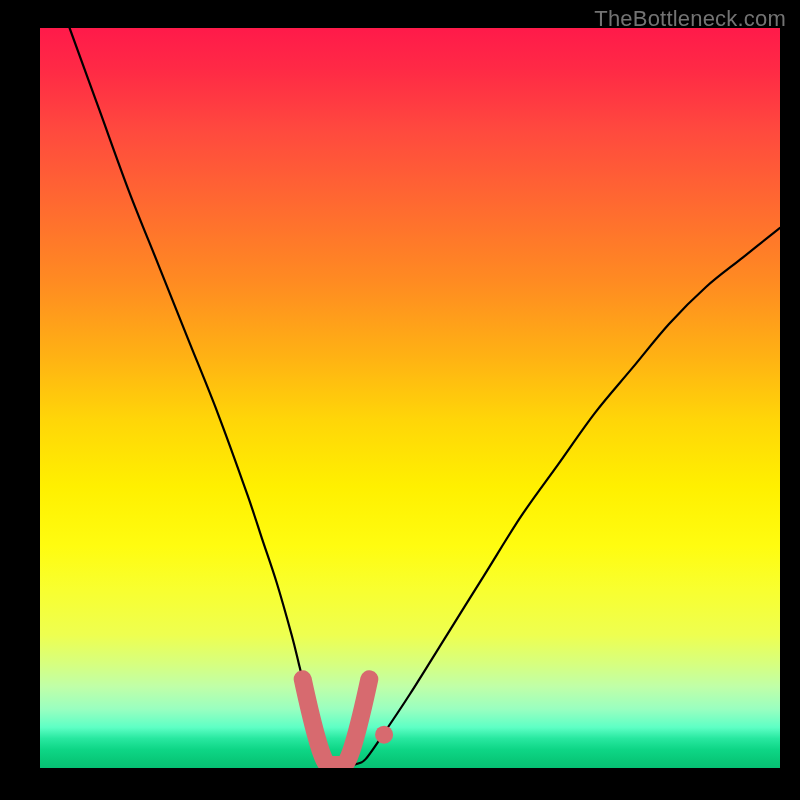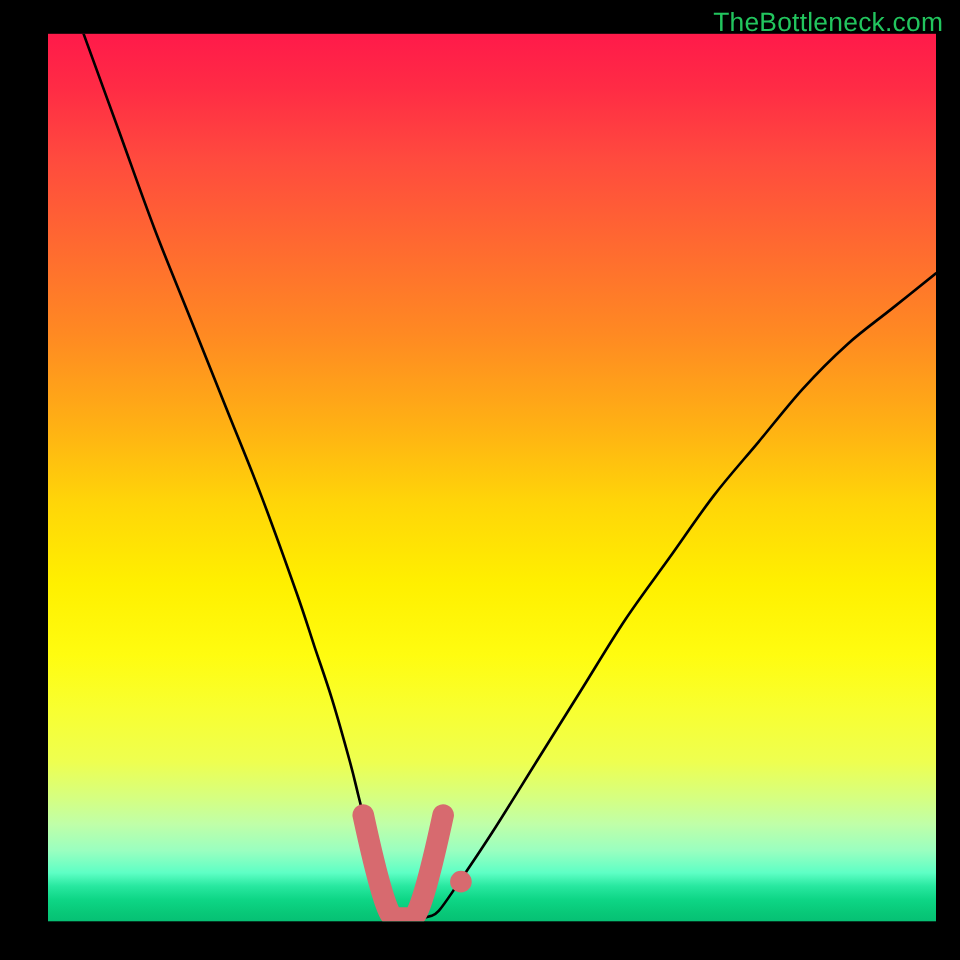--- a/index.html
+++ b/index.html
@@ -8,21 +8,21 @@
     width: 800px;
     height: 800px;
     background: #000;
     position: relative;
     font-family: Arial, sans-serif;
   }
   .watermark {
     position: absolute;
     top: 6px;
     right: 14px;
-    color: #22c55e;
+    color: #737373;
     font-size: 22px;
     font-weight: 500;
     z-index: 10;
     letter-spacing: 0.2px;
   }
   .plot-area {
     position: absolute;
     left: 40px;
     top: 28px;
     width: 740px;

